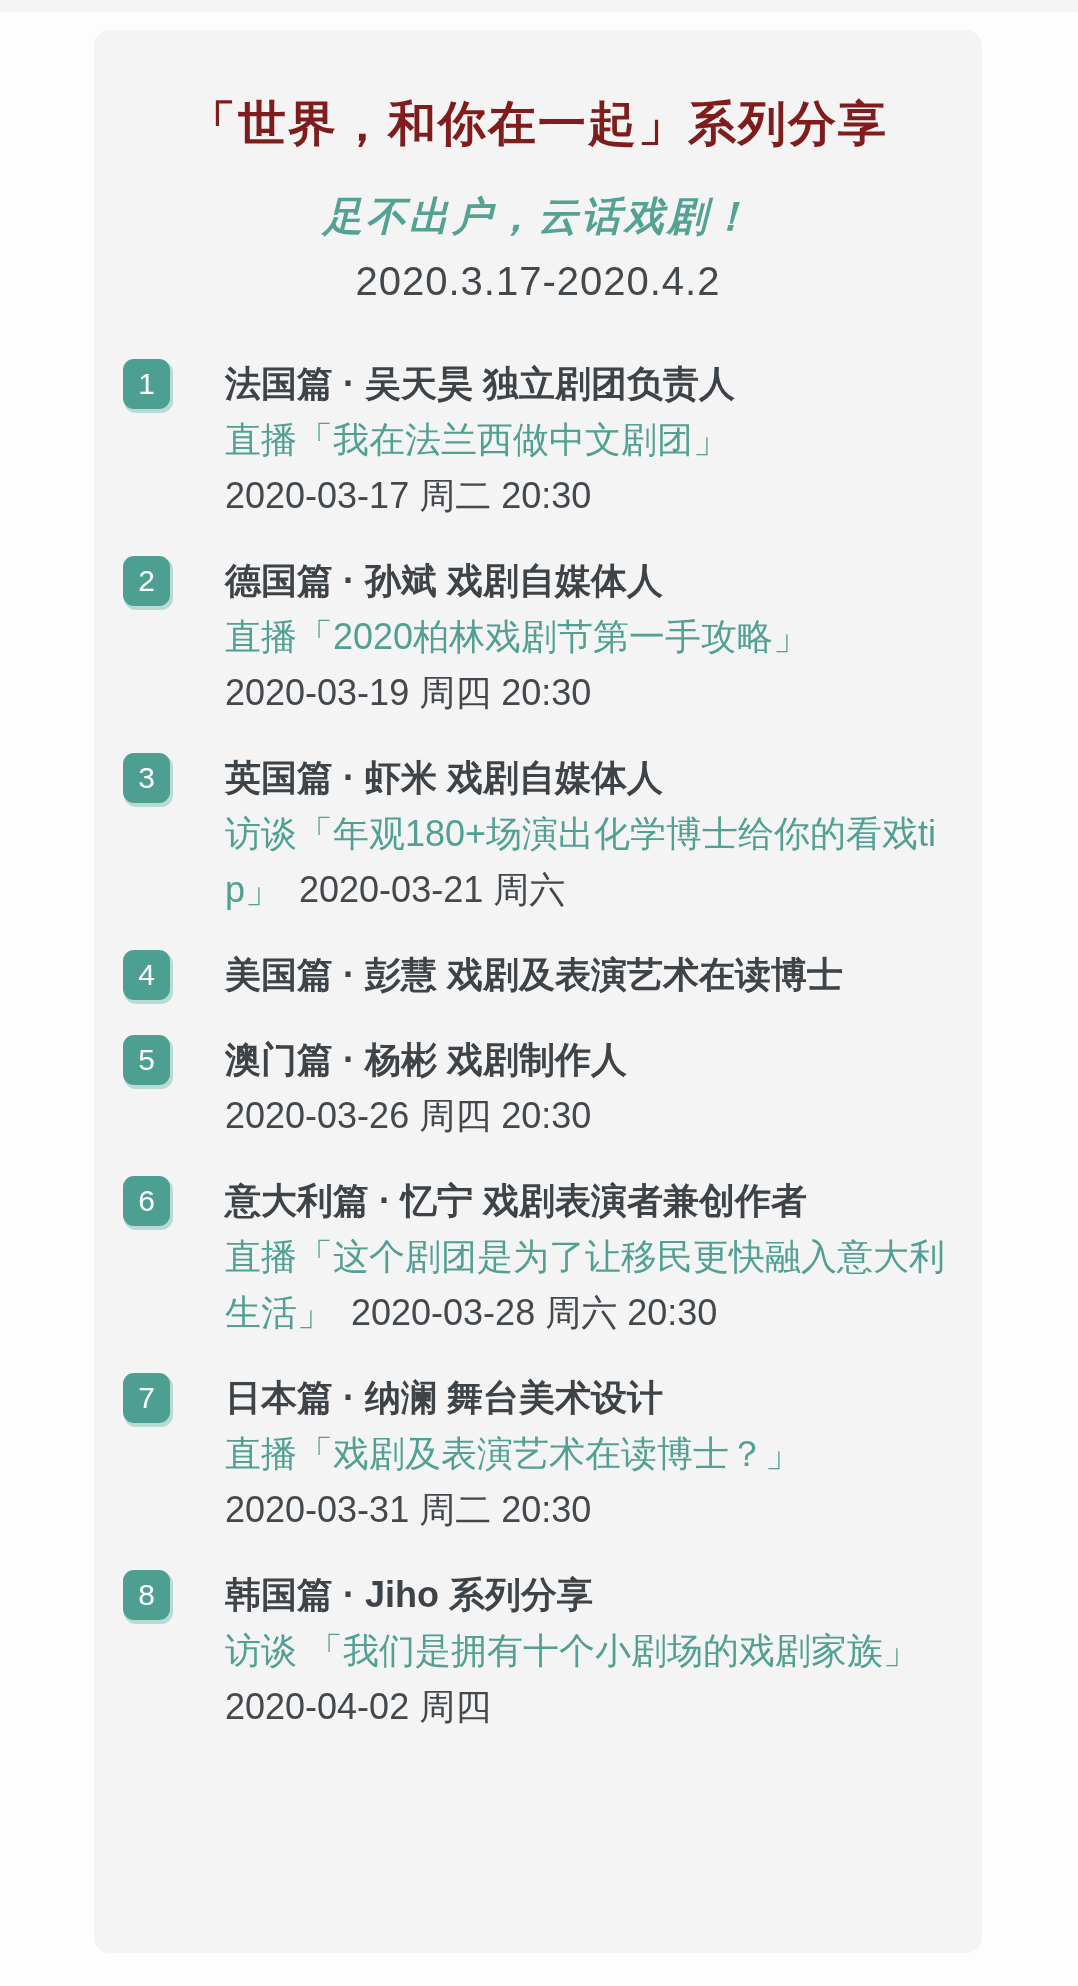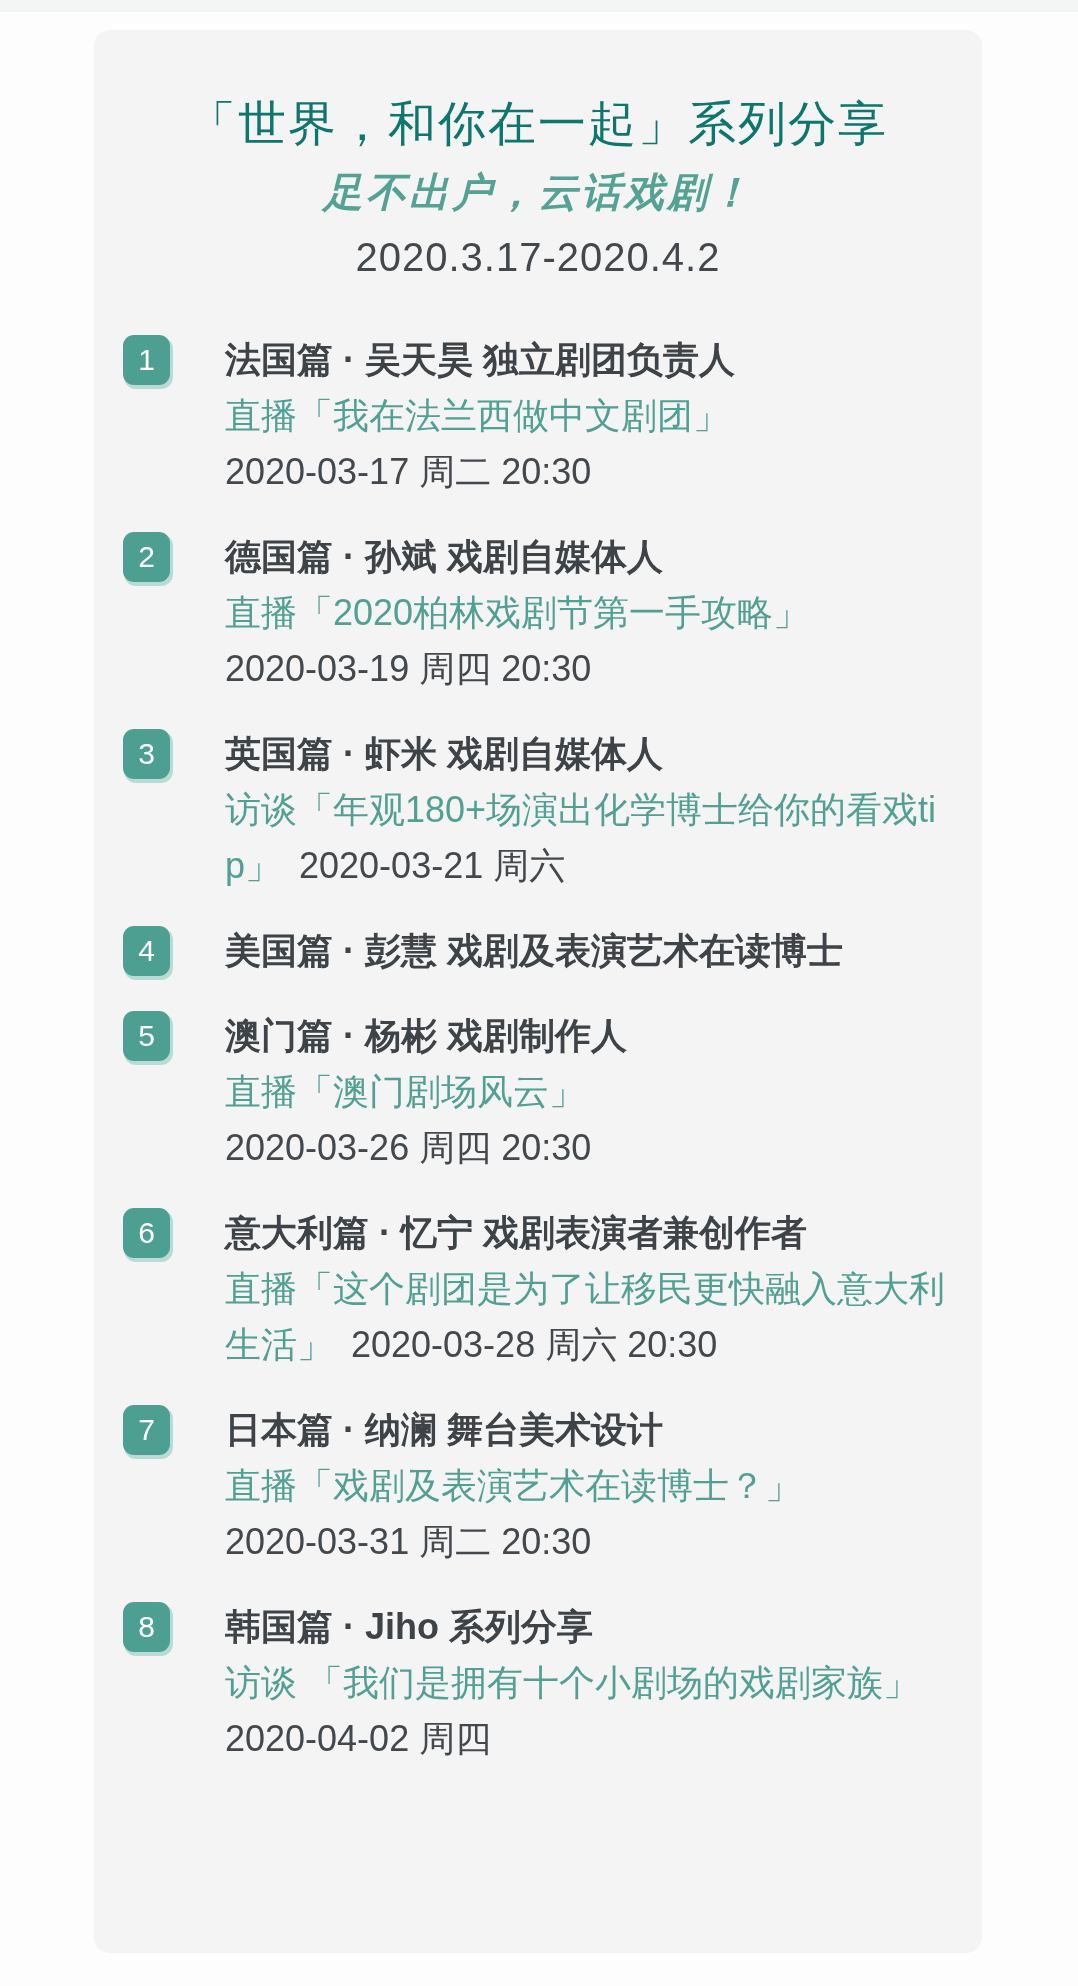--- a/index.html
+++ b/index.html
@@ -29,26 +29,26 @@
     height: 1923px;
     box-sizing: border-box;
     background: #f4f4f5;
     border-radius: 16px;
     padding-top: 66px;
   }
   .header { text-align: center; }
   .title {
     font-size: 48px;
     line-height: 56px;
-    font-weight: normal;
-    color: #0f766e;
+    font-weight: bold;
+    color: #7f1d1d;
     letter-spacing: 2px;
   }
   .subtitle {
-    margin-top: 16px;
+    margin-top: 40px;
     font-size: 40px;
     line-height: 48px;
     font-weight: bold;
     font-style: italic;
     color: #54a294;
     letter-spacing: 3px;
   }
   .range {
     margin-top: 18px;
     font-size: 40px;
@@ -149,23 +149,20 @@
     <div class="session-body">
       <div class="session-header">美国篇 · 彭慧 戏剧及表演艺术在读博士</div>
 
     </div>
   </div>
 
   <div class="session">
     <div class="badge">5</div>
     <div class="session-body">
       <div class="session-header">澳门篇 · 杨彬 戏剧制作人</div>
-      <div class="session-line">
-        <span class="event">直播「澳门剧场风云」</span>
-      </div>
       <div class="block-date">2020-03-26 周四 20:30</div>
     </div>
   </div>
 
   <div class="session">
     <div class="badge">6</div>
     <div class="session-body">
       <div class="session-header">意大利篇 · 忆宁 戏剧表演者兼创作者</div>
       <div class="session-line">
         <span class="event">直播「这个剧团是为了让移民更快融入意大利生活」</span><span class="inline-date">2020-03-28 周六 20:30</span>

